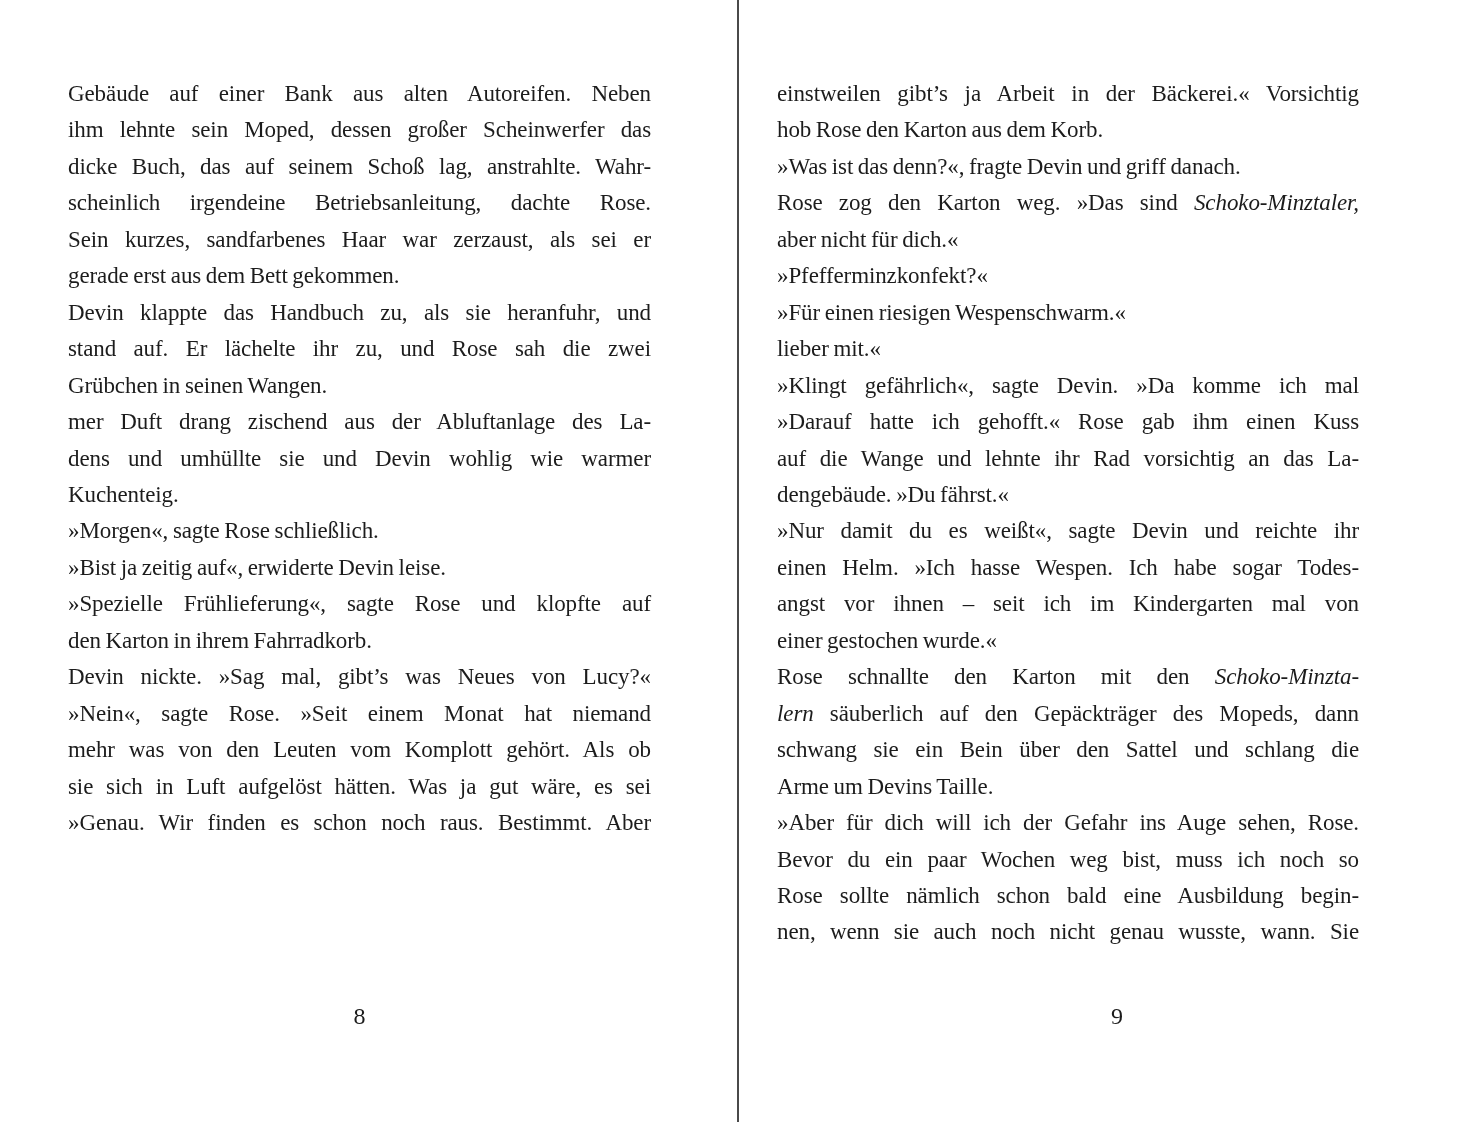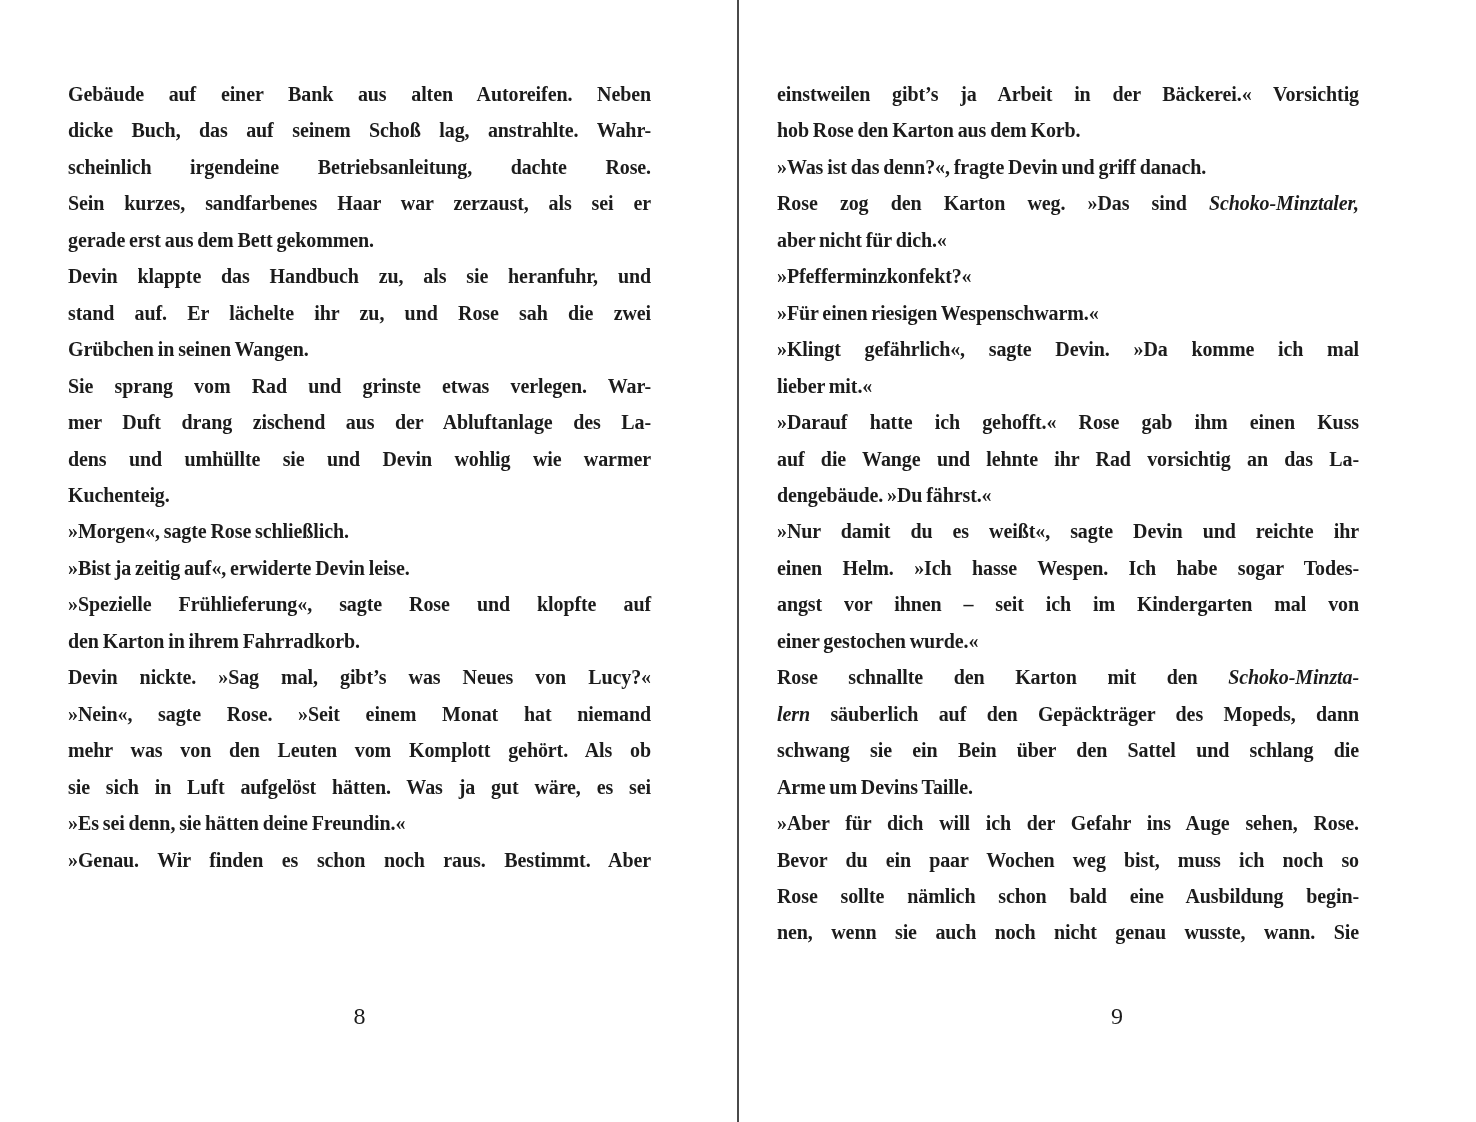--- a/index.html
+++ b/index.html
@@ -22,25 +22,24 @@
     position:absolute;
     left:737px;
     top:0;
     width:2px;
     height:1122px;
     background:var(--rule);
   }
   .page{
     position:absolute;
     top:76px;
-    font-size:20px;
+    font-size:23px;
     line-height:36.45px;
     letter-spacing:-0.1px;
     word-spacing:-1px;
-    font-weight:bold;
   }
   .page.left{left:68px;width:583px;}
   .page.right{left:777px;width:582px;}
   .line{
     text-align:right;
     text-align-last:left;
   }
   .line.just{
     text-align:justify;
     text-align-last:justify;
@@ -55,53 +54,52 @@
   }
   .folio.left{left:68px;width:583px;}
   .folio.right{left:826px;width:582px;}
 </style>
 </head>
 <body>
 
 <div class="spread">
   <div class="page left">
       <div class="line just"><span>Gebäude auf einer Bank aus alten Autoreifen. Neben</span></div>
+      <div class="line just"><span>ihm lehnte sein Moped, dessen großer Scheinwerfer das</span></div>
       <div class="line just"><span>dicke Buch, das auf seinem Schoß lag, anstrahlte. Wahr-</span></div>
       <div class="line just"><span>scheinlich irgendeine Betriebsanleitung, dachte Rose.</span></div>
       <div class="line just"><span>Sein kurzes, sandfarbenes Haar war zerzaust, als sei er</span></div>
       <div class="line"><span>gerade erst aus dem Bett gekommen.</span></div>
       <div class="line just"><span>Devin klappte das Handbuch zu, als sie heranfuhr, und</span></div>
       <div class="line just"><span>stand auf. Er lächelte ihr zu, und Rose sah die zwei</span></div>
       <div class="line"><span>Grübchen in seinen Wangen.</span></div>
-      <div class="line just"><span>Sie sprang vom Rad und grinste etwas verlegen. War-</span></div>
       <div class="line just"><span>mer Duft drang zischend aus der Abluftanlage des La-</span></div>
       <div class="line just"><span>dens und umhüllte sie und Devin wohlig wie warmer</span></div>
       <div class="line"><span>Kuchenteig.</span></div>
       <div class="line"><span>»Morgen«, sagte Rose schließlich.</span></div>
       <div class="line"><span>»Bist ja zeitig auf«, erwiderte Devin leise.</span></div>
       <div class="line just"><span>»Spezielle Frühlieferung«, sagte Rose und klopfte auf</span></div>
       <div class="line"><span>den Karton in ihrem Fahrradkorb.</span></div>
       <div class="line just"><span>Devin nickte. »Sag mal, gibt’s was Neues von Lucy?«</span></div>
       <div class="line just"><span>»Nein«, sagte Rose. »Seit einem Monat hat niemand</span></div>
       <div class="line just"><span>mehr was von den Leuten vom Komplott gehört. Als ob</span></div>
       <div class="line just"><span>sie sich in Luft aufgelöst hätten. Was ja gut wäre, es sei</span></div>
-      <div class="line"><span>»Es sei denn, sie hätten deine Freundin.«</span></div>
       <div class="line just"><span>»Genau. Wir finden es schon noch raus. Bestimmt. Aber</span></div>
     </div>
   <div class="gutter"></div>
   <div class="page right">
       <div class="line just"><span>einstweilen gibt’s ja Arbeit in der Bäckerei.« Vorsichtig</span></div>
       <div class="line"><span>hob Rose den Karton aus dem Korb.</span></div>
       <div class="line"><span>»Was ist das denn?«, fragte Devin und griff danach.</span></div>
       <div class="line just"><span>Rose zog den Karton weg. »Das sind </span><span class="it">Schoko-Minztaler,</span></div>
       <div class="line"><span>aber nicht für dich.«</span></div>
       <div class="line"><span>»Pfefferminzkonfekt?«</span></div>
       <div class="line"><span>»Für einen riesigen Wespenschwarm.«</span></div>
+      <div class="line"><span>lieber mit.«</span></div>
       <div class="line just"><span>»Klingt gefährlich«, sagte Devin. »Da komme ich mal</span></div>
-      <div class="line"><span>lieber mit.«</span></div>
       <div class="line just"><span>»Darauf hatte ich gehofft.« Rose gab ihm einen Kuss</span></div>
       <div class="line just"><span>auf die Wange und lehnte ihr Rad vorsichtig an das La-</span></div>
       <div class="line"><span>dengebäude. »Du fährst.«</span></div>
       <div class="line just"><span>»Nur damit du es weißt«, sagte Devin und reichte ihr</span></div>
       <div class="line just"><span>einen Helm. »Ich hasse Wespen. Ich habe sogar Todes-</span></div>
       <div class="line just"><span>angst vor ihnen – seit ich im Kindergarten mal von</span></div>
       <div class="line"><span>einer gestochen wurde.«</span></div>
       <div class="line just"><span>Rose schnallte den Karton mit den </span><span class="it">Schoko-Minzta-</span></div>
       <div class="line just"><span class="it">lern</span><span> säuberlich auf den Gepäckträger des Mopeds, dann</span></div>
       <div class="line just"><span>schwang sie ein Bein über den Sattel und schlang die</span></div>

